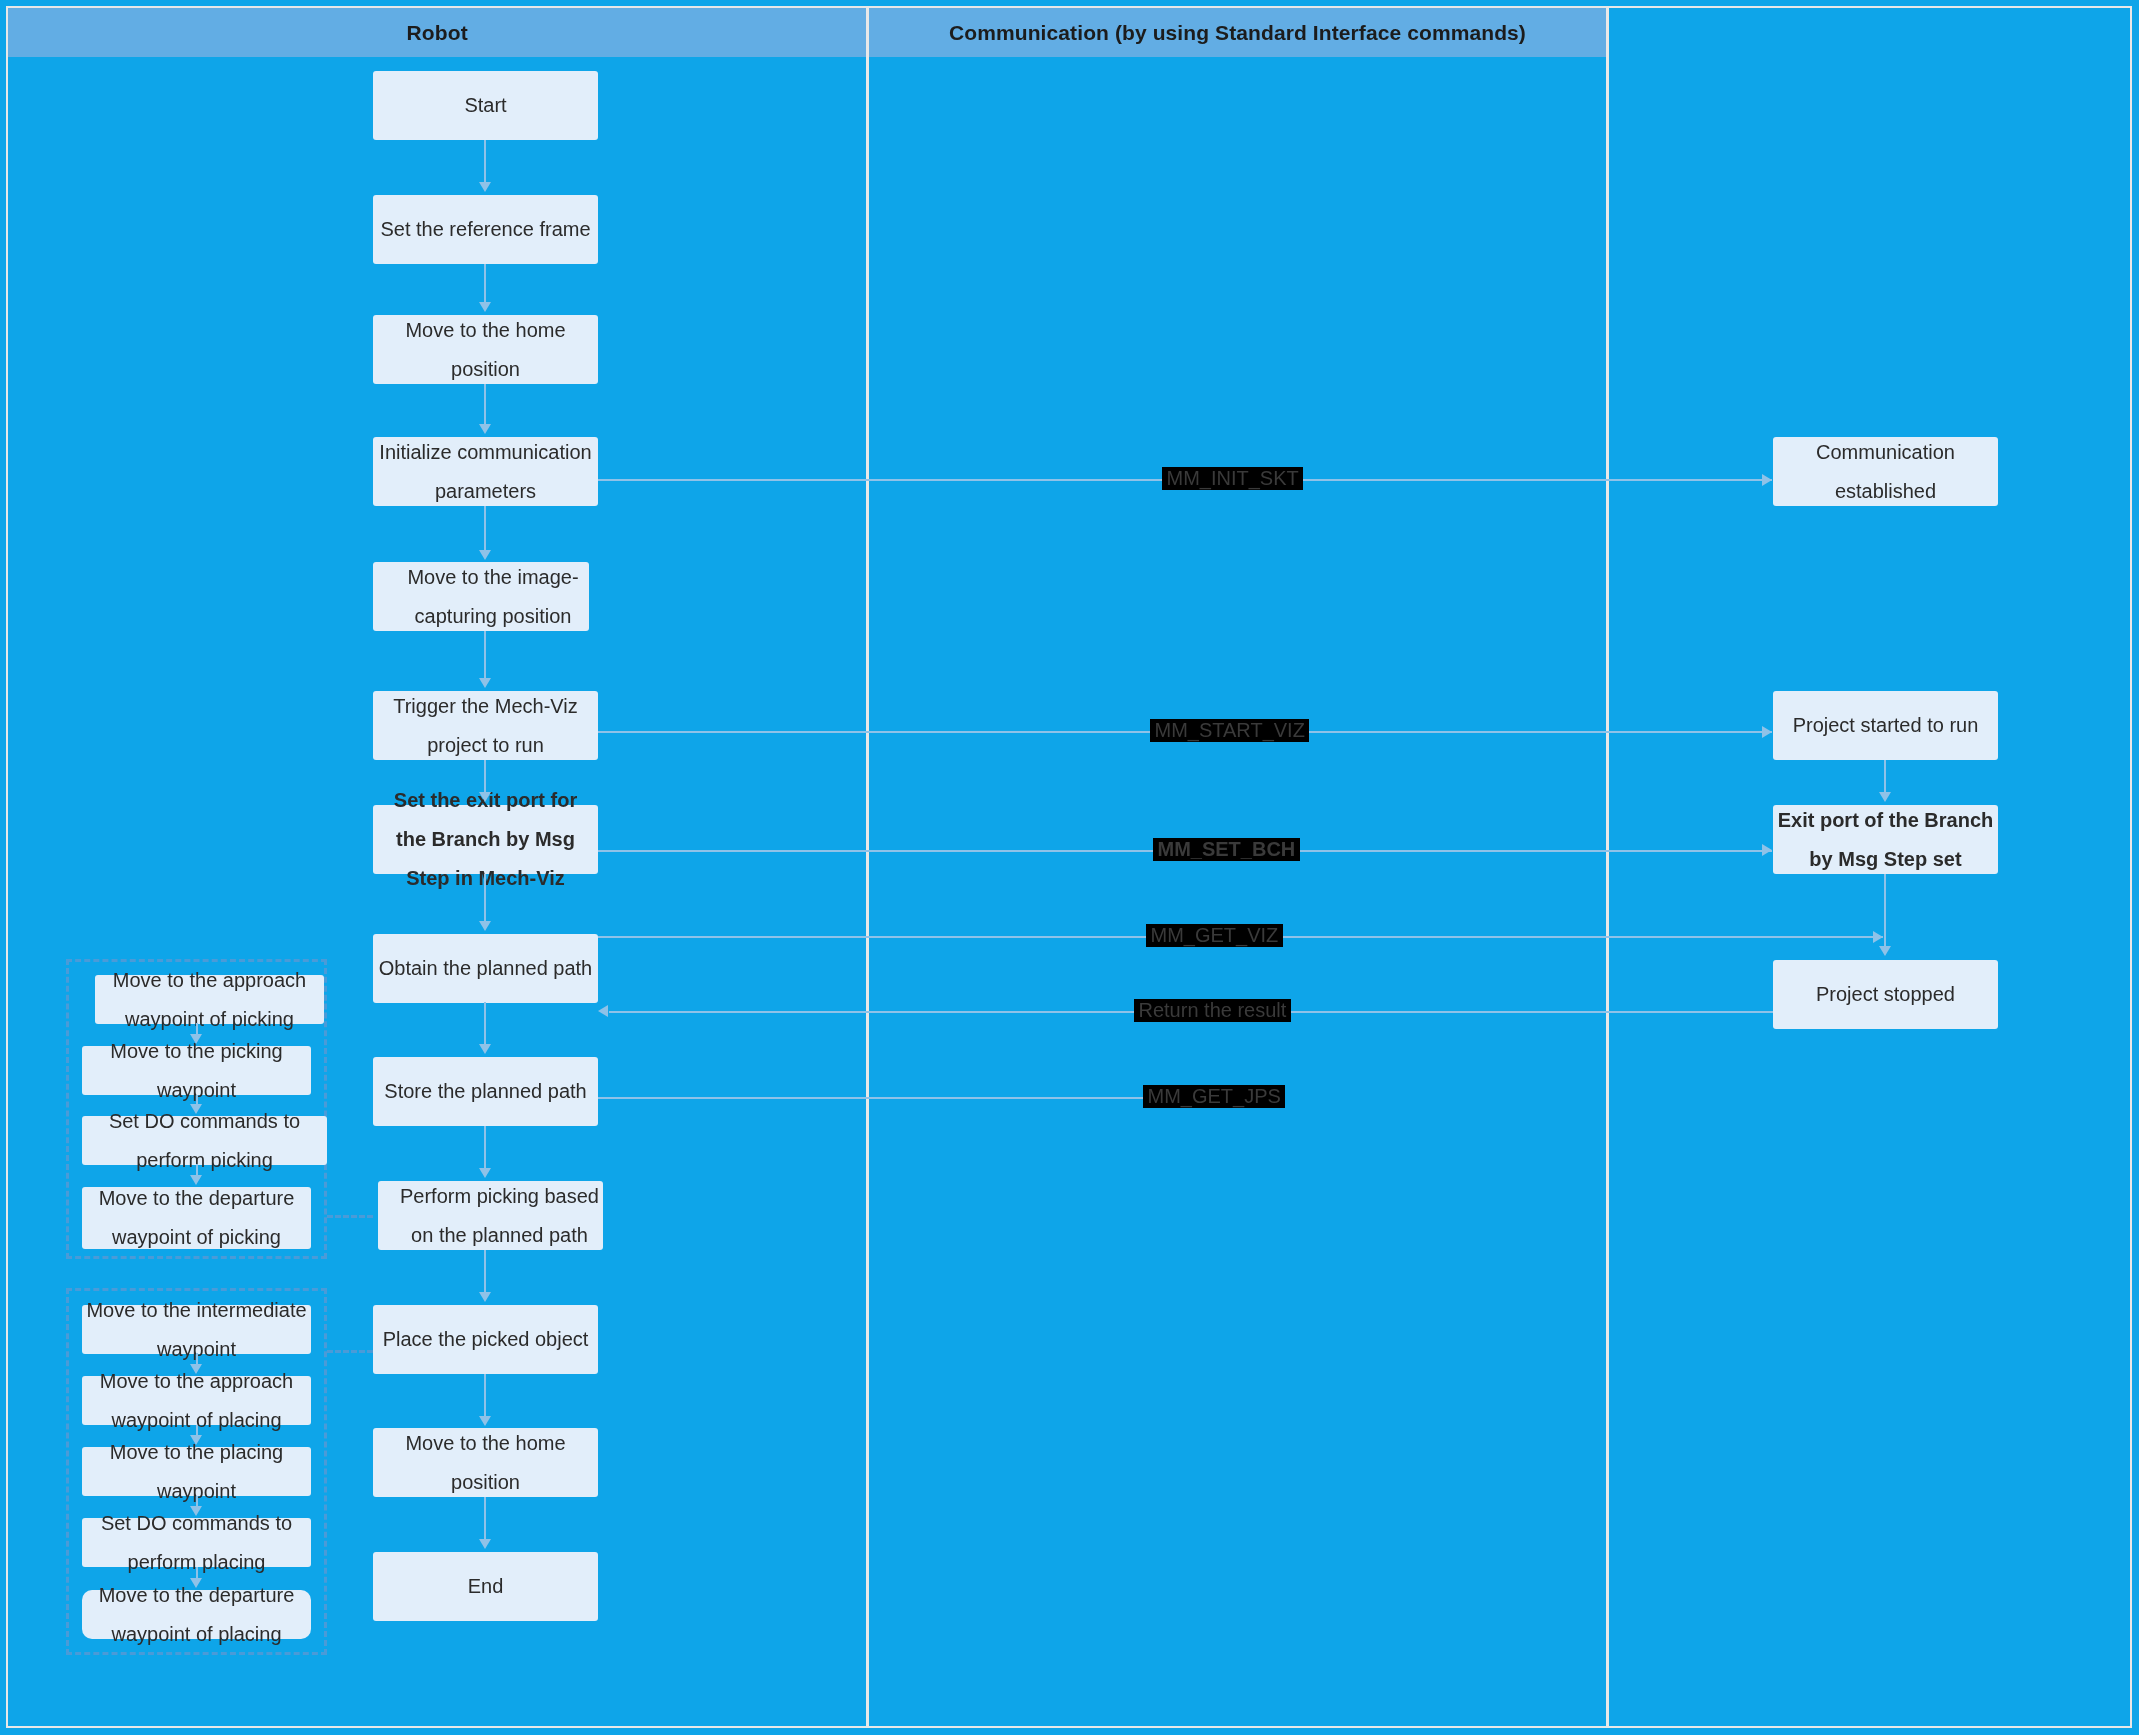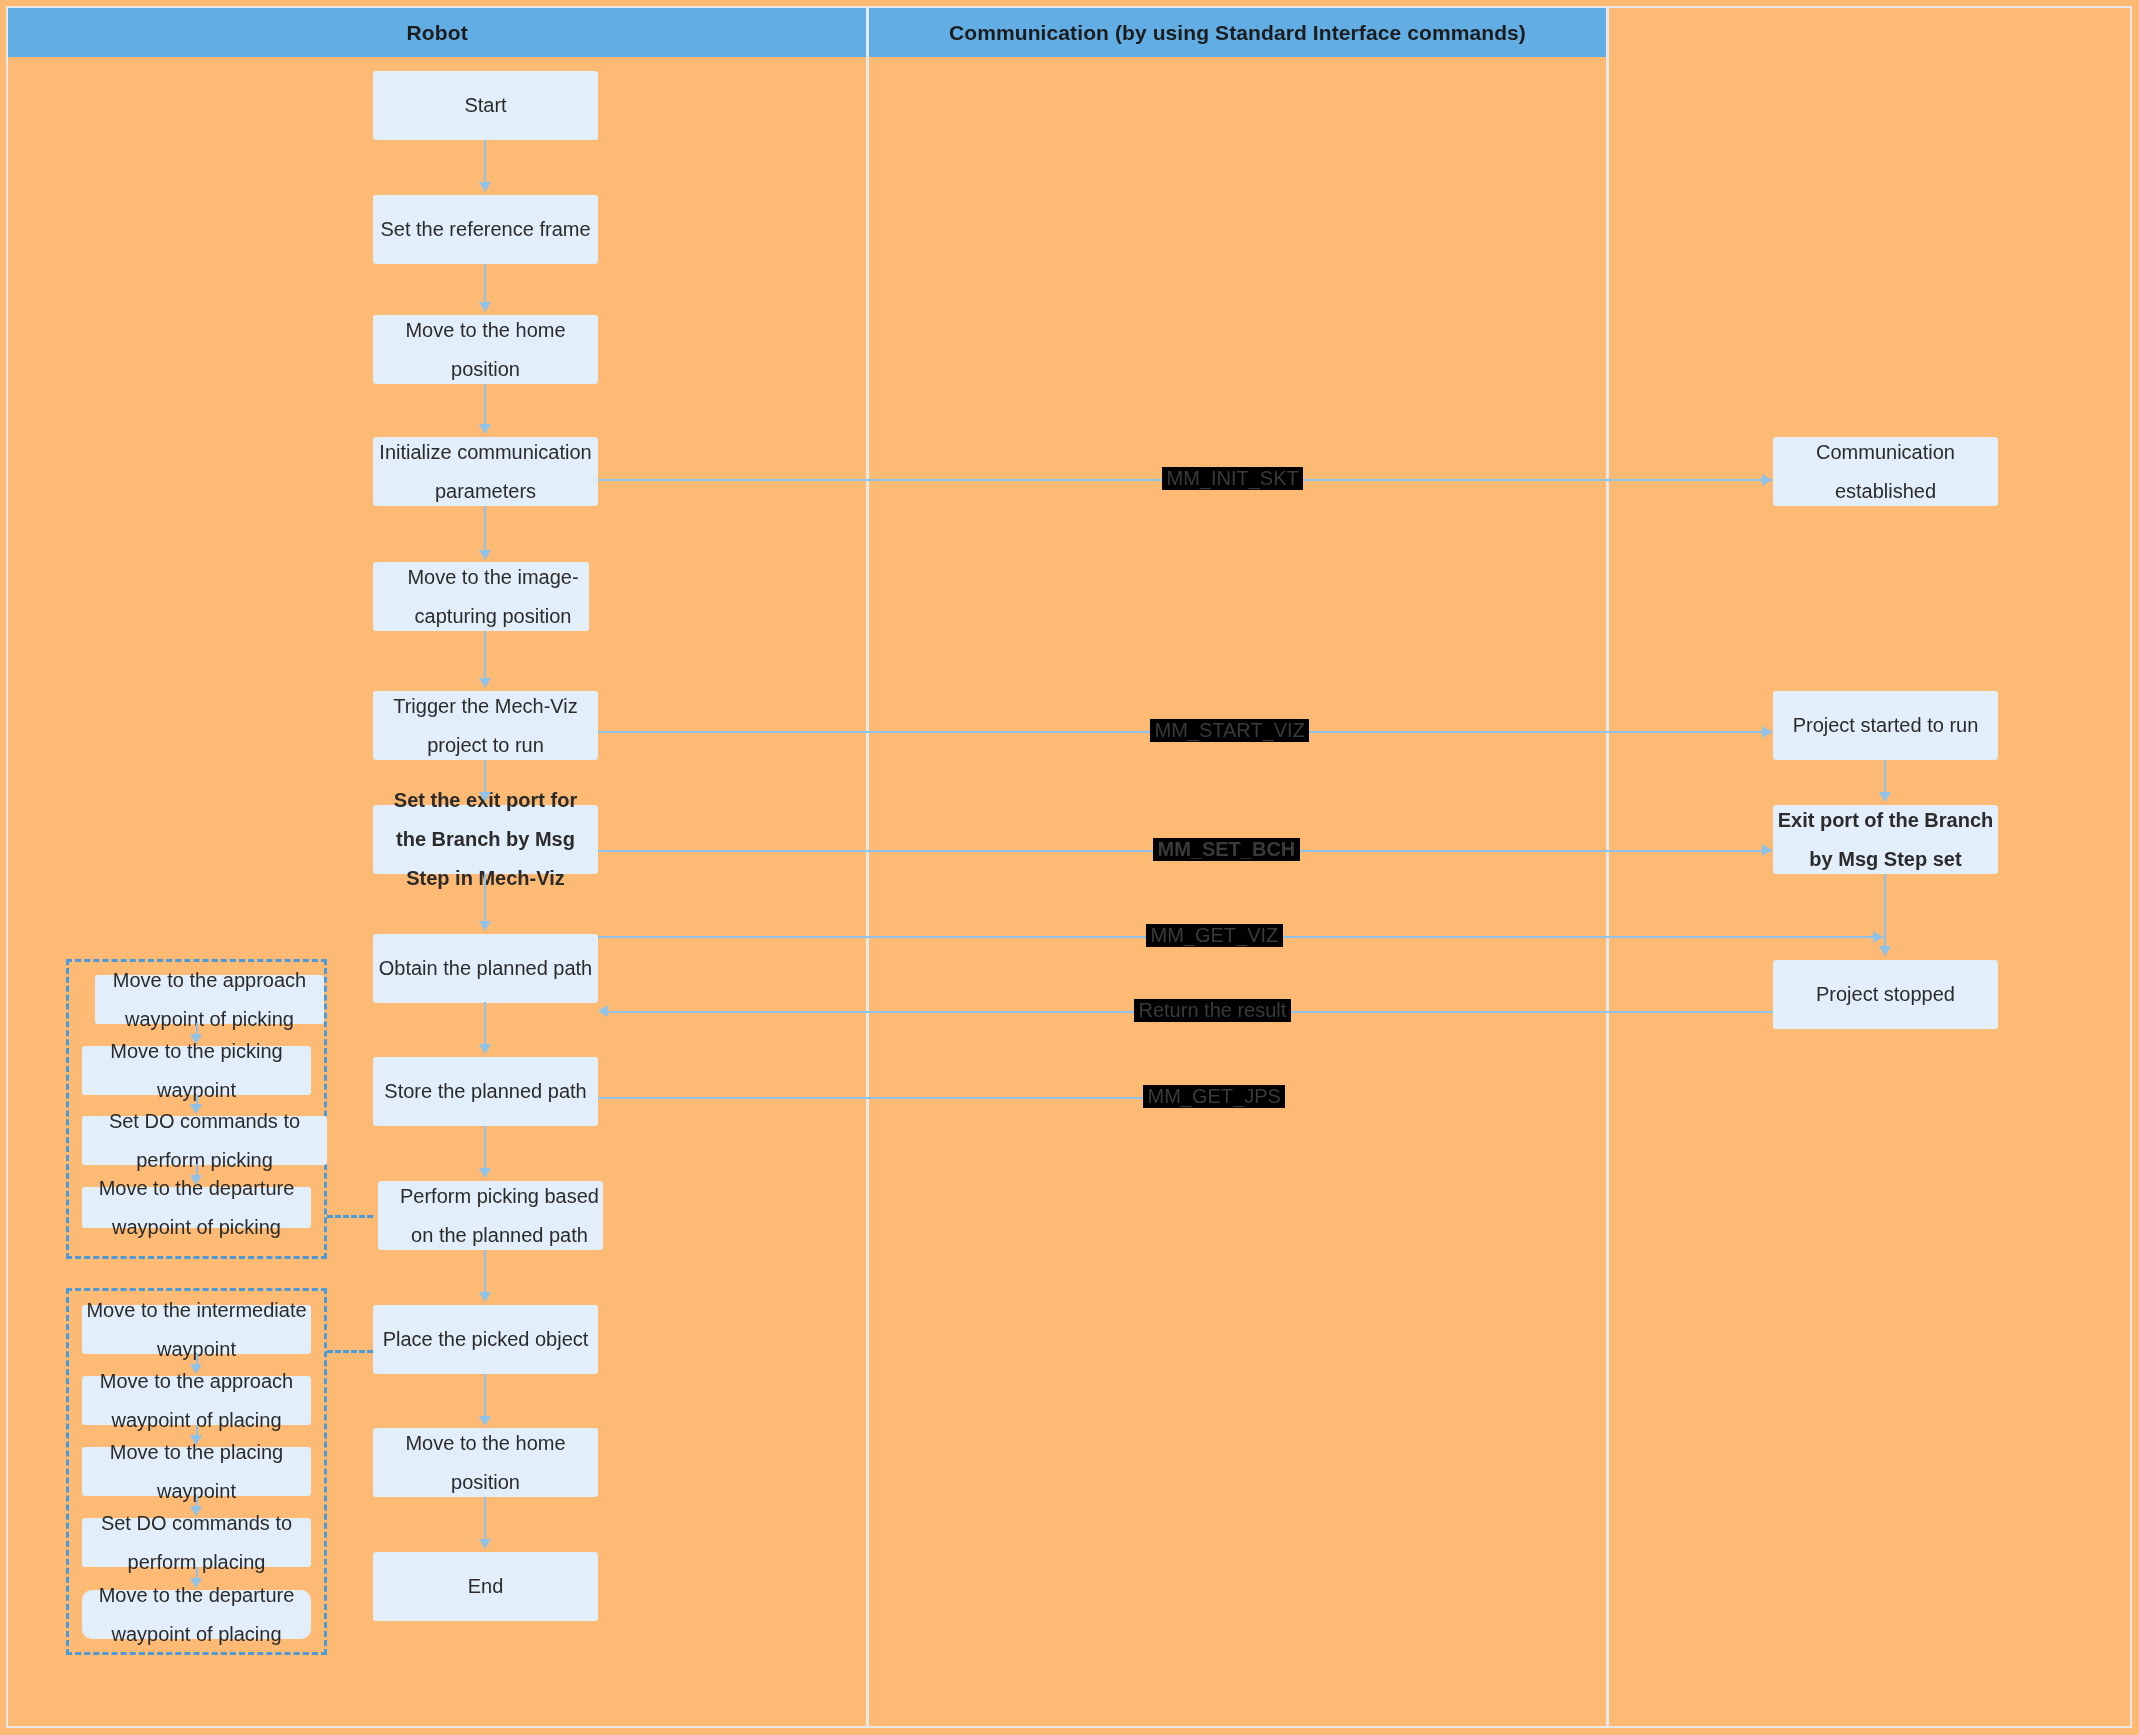--- a/index.html
+++ b/index.html
@@ -7,21 +7,21 @@
     padding: 0;
     background: #000000;
   }
   body {
     font-family: "Liberation Sans", sans-serif;
   }
   #canvas {
     position: relative;
     width: 2140px;
     height: 1736px;
-    background: #fdba74;
+    background: #0ea5e9;
     overflow: hidden;
   }
 
   
   .lane-frame {
     position: absolute;
     left: 6px;
     top: 6px;
     width: 2126px;
     height: 1722px;
@@ -272,21 +272,21 @@
 
   <div class="node sub" style="left:95px;top:975px;width:229px;height:49px;">
     <span>Move to the approach waypoint of picking</span>
   </div>
   <div class="node sub" style="left:82px;top:1046px;width:229px;height:49px;">
     <span>Move to the picking waypoint</span>
   </div>
   <div class="node sub" style="left:82px;top:1116px;width:245px;height:49px;">
     <span>Set DO commands to perform picking</span>
   </div>
-  <div class="node sub" style="left:82px;top:1187px;width:229px;height:41px;">
+  <div class="node sub" style="left:82px;top:1187px;width:229px;height:62px;">
     <span>Move to the departure waypoint of picking</span>
   </div>
 
   <div class="vline" style="left:196px;top:1023px;height:13.5px;"></div>
   <div class="arrow-down" style="left:190px;top:1034px;"></div>
   <div class="vline" style="left:196px;top:1095px;height:12px;"></div>
   <div class="arrow-down" style="left:190px;top:1104px;"></div>
   <div class="vline" style="left:196px;top:1164px;height:13.5px;"></div>
   <div class="arrow-down" style="left:190px;top:1175px;"></div>
 

